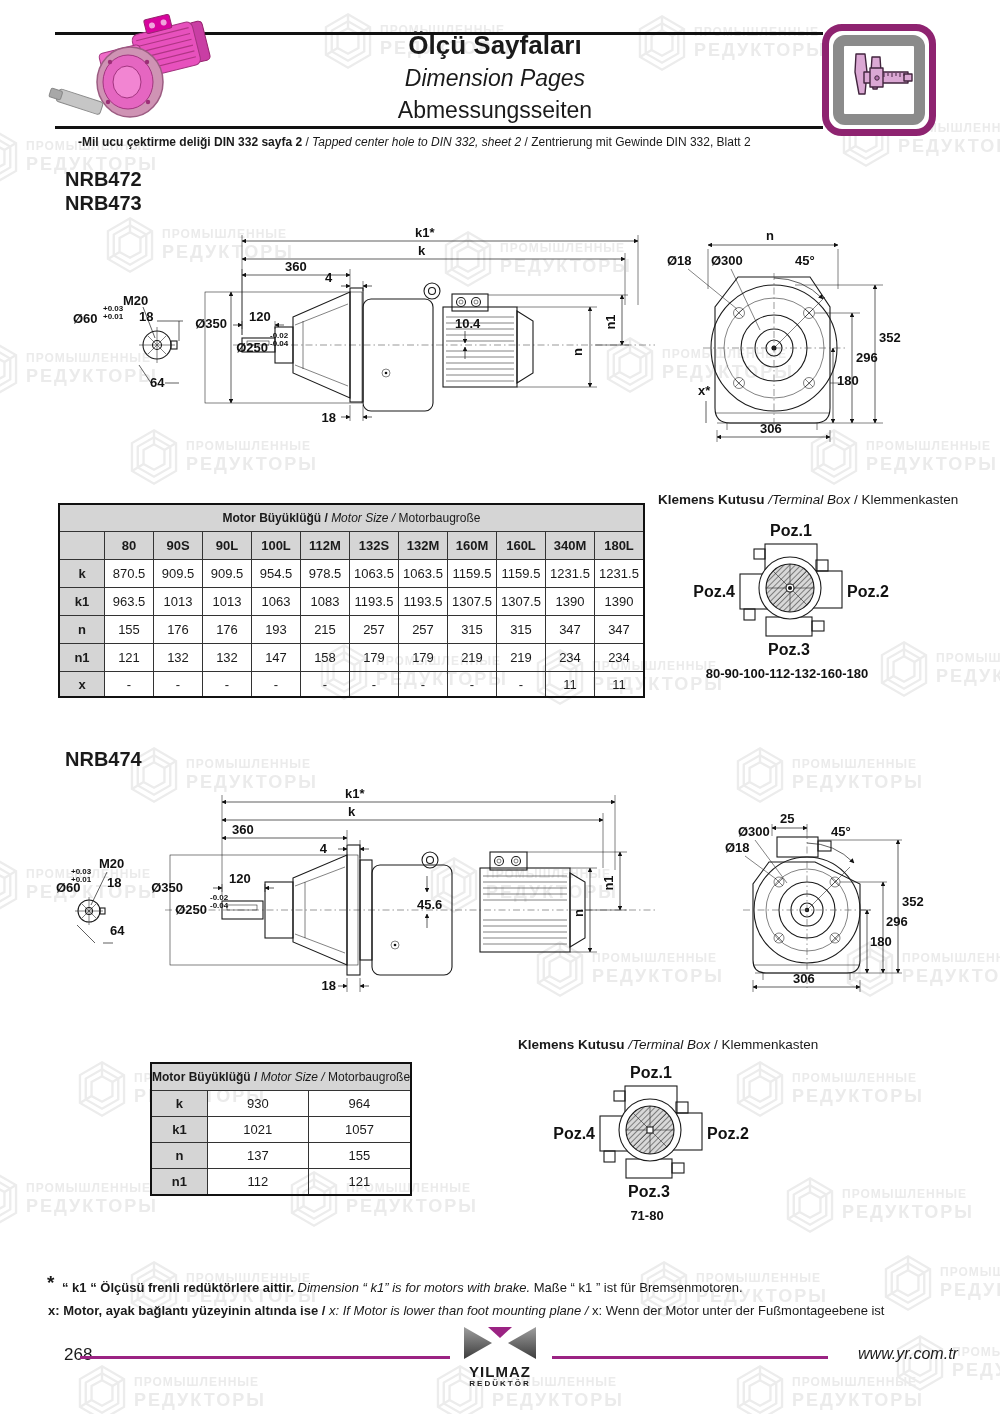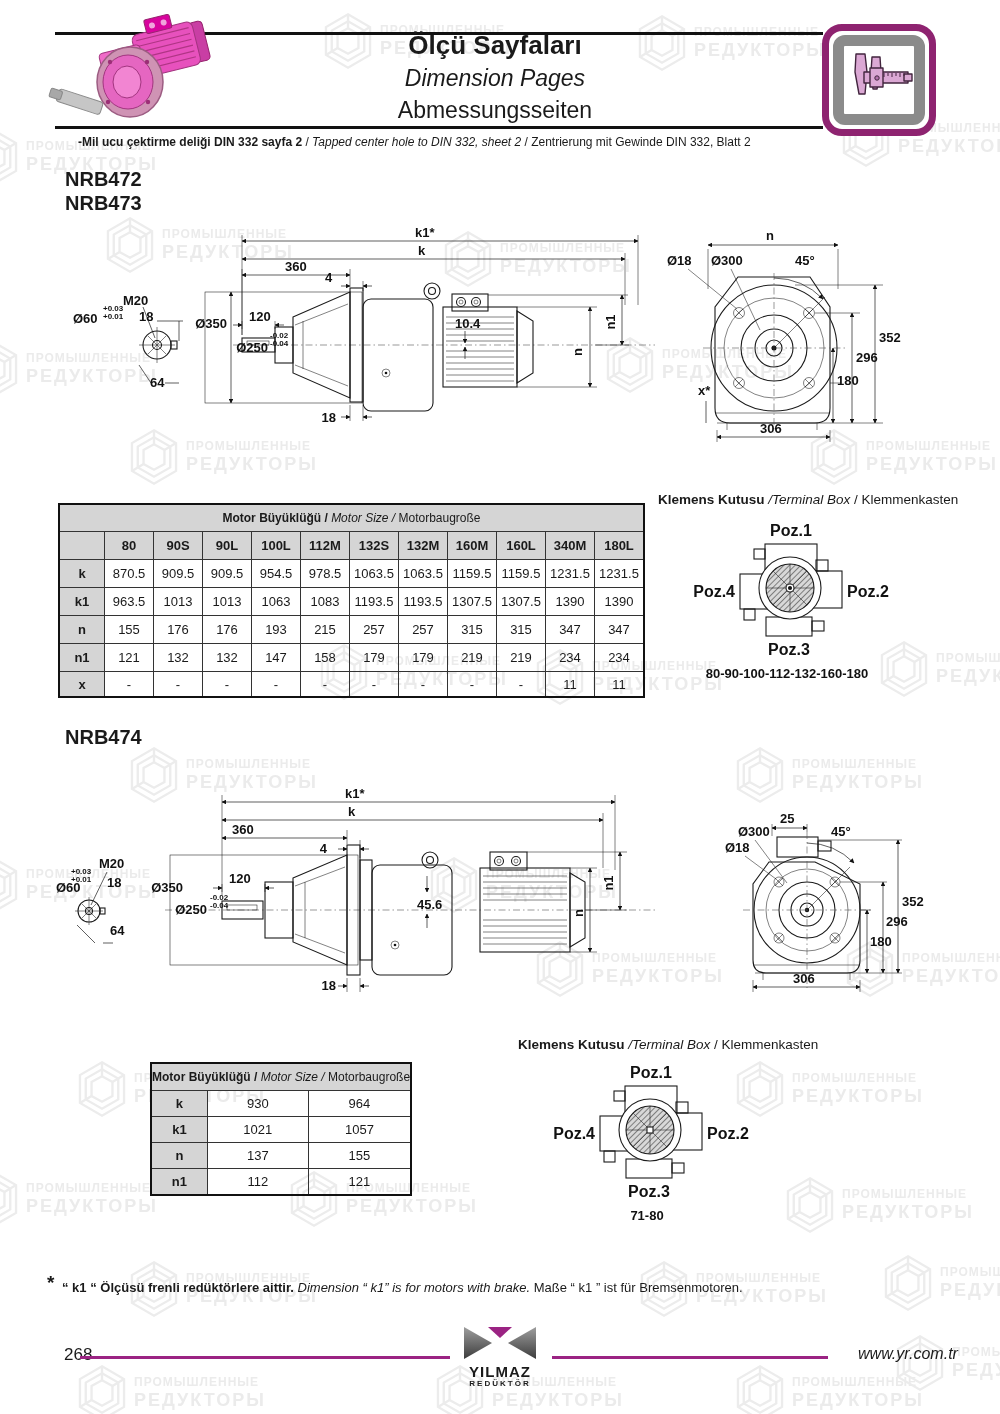--- a/index.html
+++ b/index.html
@@ -801,21 +801,21 @@
       <circle cx="135" cy="70" r="4" fill="#fff"></circle>
         <circle cx="135" cy="70" r="1.5" fill="#111"></circle>
     </g>
     <text class="poz" x="136" y="18" text-anchor="middle">Poz.1</text>
     <text class="poz" x="80" y="79" text-anchor="end">Poz.4</text>
     <text class="poz" x="192" y="79">Poz.2</text>
     <text class="poz" x="134" y="137" text-anchor="middle">Poz.3</text>
     <text class="rng" x="132" y="160" text-anchor="middle">80-90-100-112-132-160-180</text>
   </svg>
 
-  <div class="model" style="top:726px;">NRB474</div>
+  <div class="model" style="top:748px;">NRB474</div>
 
   <svg class="a" style="left:55px;top:780px;" width="905" height="245" viewBox="0 0 905 245">
     <defs>
       <marker id="ar2" viewBox="0 0 10 10" refX="9" refY="5" markerWidth="7" markerHeight="7" orient="auto-start-reverse">
         <path d="M0,0L10,5L0,10z" fill="#111"></path>
       </marker>
     </defs>
 
     <g>
       <circle class="ln" cx="34" cy="131" r="11"></circle>
@@ -996,20 +996,23 @@
     <text class="poz" x="80" y="79" text-anchor="end">Poz.4</text>
     <text class="poz" x="192" y="79">Poz.2</text>
     <text class="poz" x="134" y="137" text-anchor="middle">Poz.3</text>
     <text class="rng" x="132" y="160" text-anchor="middle">71-80</text>
   </svg>
 
   <div class="fn-star">*</div>
   <div class="fn" style="left:62px;top:1280px;">
     <b>“ k1 “ Ölçüsü frenli redüktörlere aittir.  </b><i>Dimension “ k1” is for motors with brake. </i><span>Maße “ k1 ” ist für Bremsenmotoren.</span>
   </div>
+  <div class="fn" style="left:48px;top:1303px;">
+    <b>x: Motor, ayak bağlantı yüzeyinin altında ise / </b><i>x: If Motor is lower than foot mounting plane / </i><span>x: Wenn der Motor unter der Fußmontageebene ist</span>
+  </div>
 
   <div class="pageno">268</div>
   <div class="fline" style="left:80px;width:370px;"></div>
   <div class="fline" style="left:552px;width:276px;"></div>
 
   <div class="logo">
     <svg width="96" height="34" viewBox="0 0 96 34">
       <defs>
         <linearGradient id="lg" x1="0" y1="0" x2="0" y2="1">
           <stop offset="0" stop-color="#9e9e9e"></stop>

